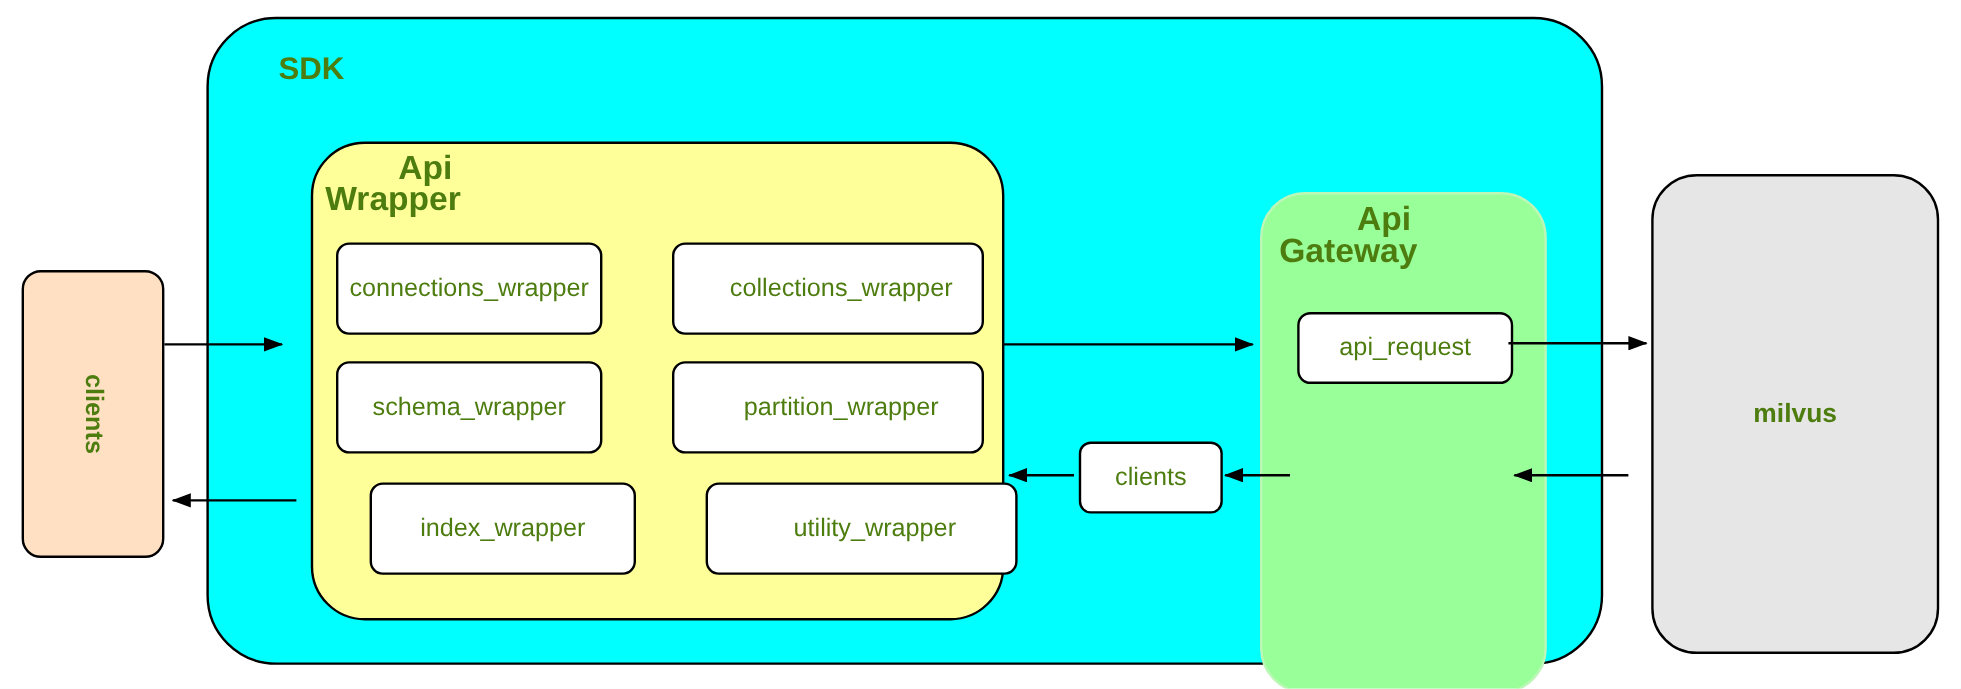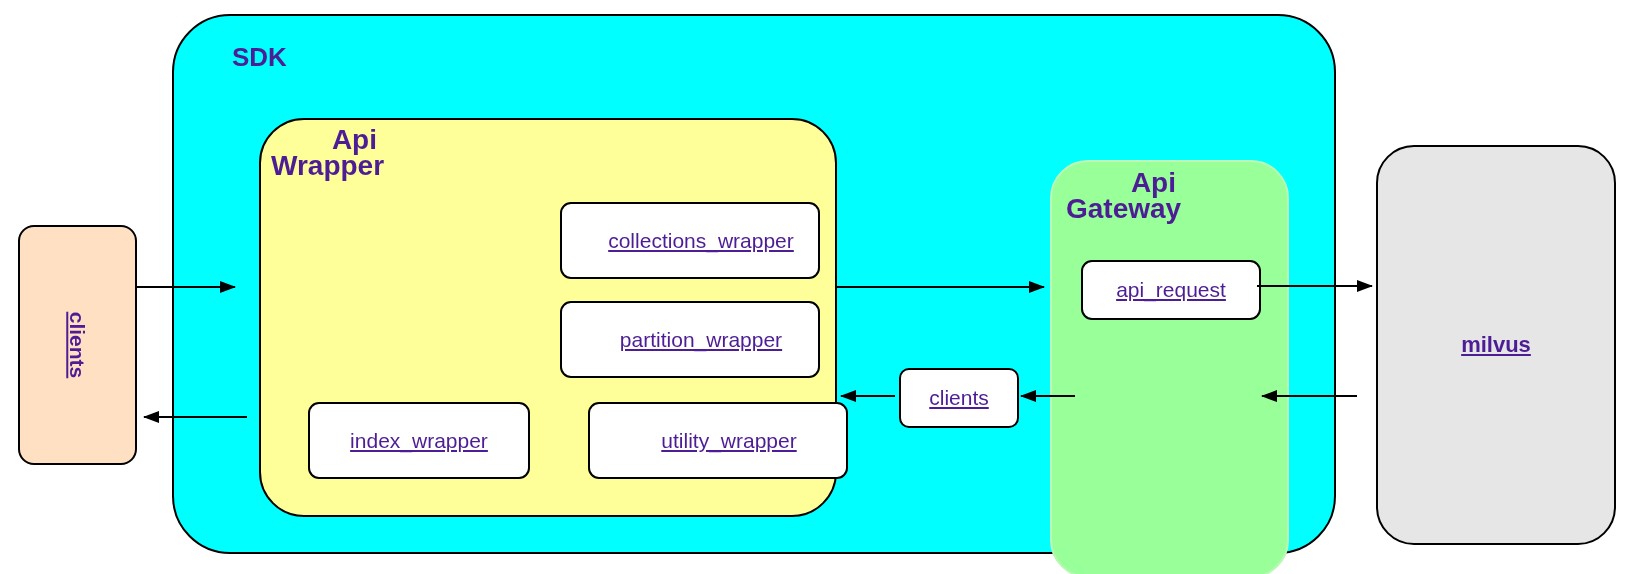--- a/index.html
+++ b/index.html
@@ -12,22 +12,21 @@
     position: relative;
     width: 1634px;
     height: 574px;
     background: var(--canvas-bg, #FFFFFF);
     overflow: hidden;
   }
   .node {
     position: absolute;
     box-sizing: border-box;
     border: 2px solid var(--stroke, #000000);
-    color: #4c1d95;
-    text-decoration: underline;
+    color: #4d7c0f;
   }
   
   #clients {
     left: 18px; top: 225px; width: 119px; height: 240px;
     background: var(--clients-fill, #FFE0C3);
     border-radius: 16px;
     display: flex; align-items: center; justify-content: center;
   }
   #clients .vlabel {
     transform: rotate(90deg);
@@ -121,22 +120,28 @@
 
   <div class="node" id="clients">
     <span class="vlabel">clients</span>
   </div>
 
   <div class="node" id="sdk">
     <div class="container-label">SDK</div>
 
     <div class="node" id="api-wrapper">
       <div class="group-label">Api Wrapper</div>
+      <div class="node leaf wrap-box col1 row1">
+        <span>connections_wrapper</span>
+      </div>
       <div class="node leaf wrap-box col2 row1">
         <span>collections_wrapper</span>
+      </div>
+      <div class="node leaf wrap-box col1 row2">
+        <span>schema_wrapper</span>
       </div>
       <div class="node leaf wrap-box col2 row2">
         <span>partition_wrapper</span>
       </div>
       <div class="node leaf wrap-box col1 row3">
         <span>index_wrapper</span>
       </div>
       <div class="node leaf wrap-box col2 row3">
         <span>utility_wrapper</span>
       </div>

